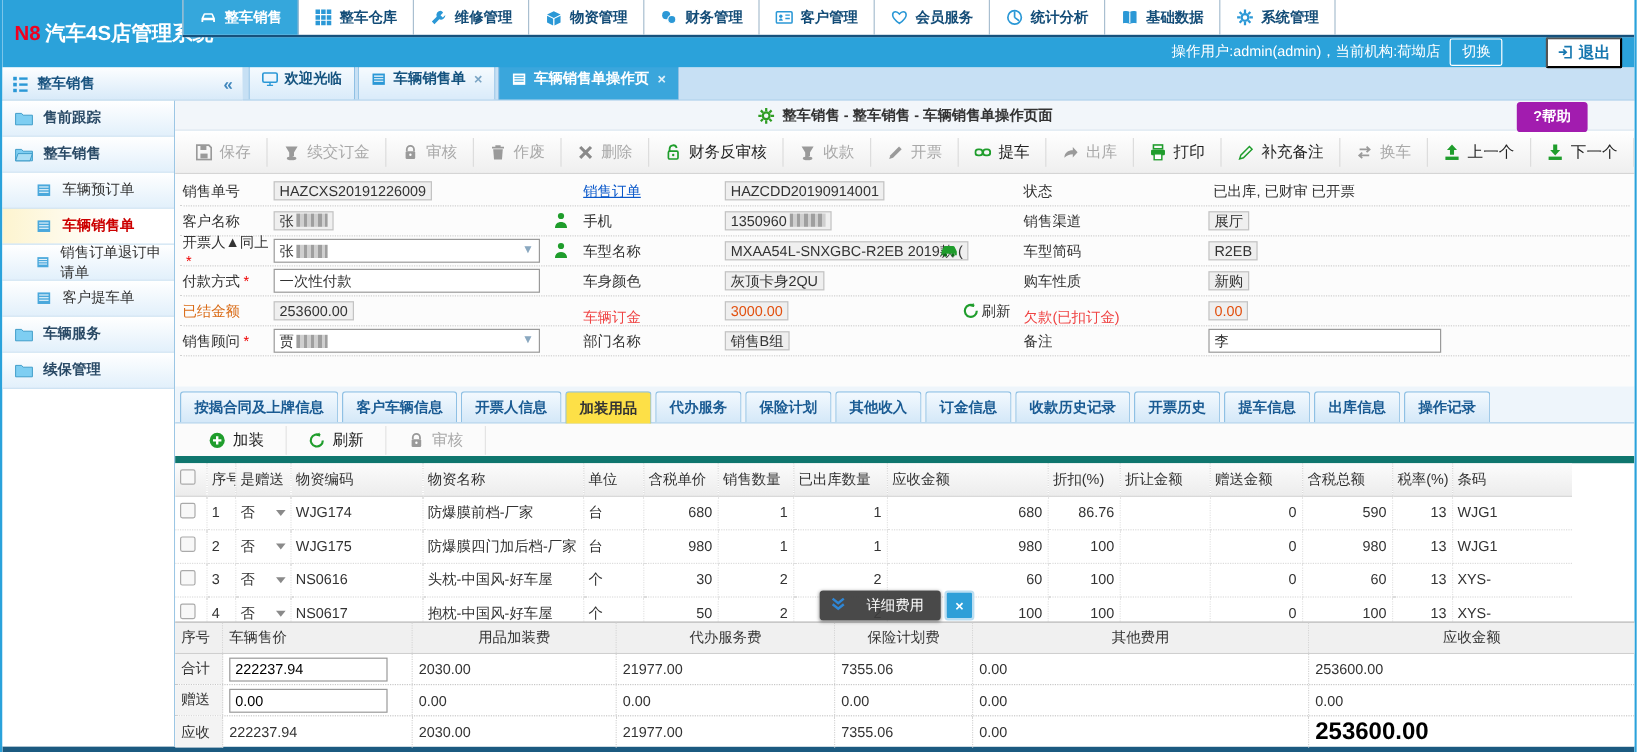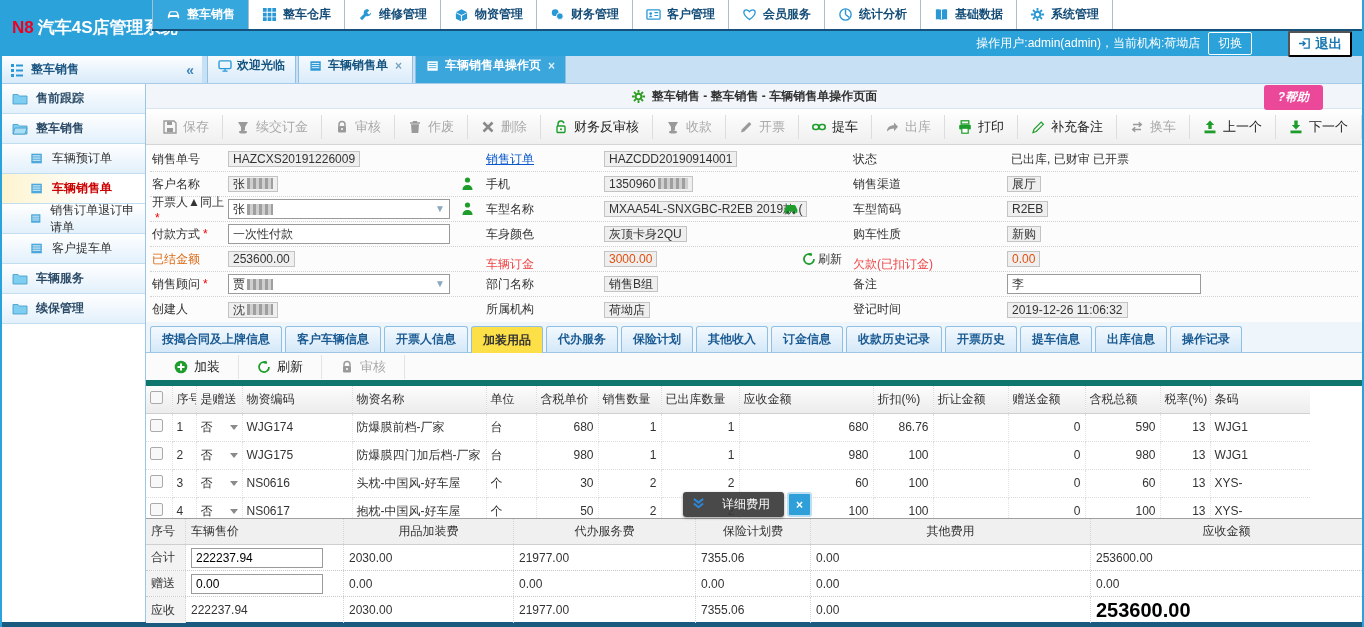--- a/index.html
+++ b/index.html
@@ -33,21 +33,21 @@
 
 .main { display:flex; height:538px; }
 .sidebar { width:200px; border-right:1px solid #9cc6e4; background:#fff; }
 .side-item { height:30px; display:flex; align-items:center; gap:8px; padding-left:10px; background:linear-gradient(#ffffff,#e2f0fb); border-bottom:1px solid #c2dcf0; color:#2a4a66; cursor:pointer; font-weight:bold; }
 .side-item.sub { padding-left:28px; font-weight:normal; color:#333; }
 .side-item.selected { color:#cc0000; font-weight:bold; background:linear-gradient(90deg,#fdf4cf,#ffffff 65%); }
 .content { flex:1; position:relative; display:flex; flex-direction:column; background:#fff; }
 
 
 .crumb { height:25px; background:#f2f6fa; border-bottom:1px solid #d8e4ee; display:flex; align-items:center; gap:6px; padding:0 8px; font-weight:bold;justify-content:center; }
-.btn-help { position:absolute; right:39px; top:1px; background:#ec4899; color:#fff; border:none; padding:4px 14px; border-radius:3px; font-weight:bold; cursor:pointer; font-size:12px;font-style:italic; }
+.btn-help { position:absolute; right:39px; top:1px; background:#a21caf; color:#fff; border:none; padding:4px 14px; border-radius:3px; font-weight:bold; cursor:pointer; font-size:12px; }
 
 
 .toolbar { height:36px; background:linear-gradient(#ffffff,#efefef); border-bottom:1px solid #d5d5d5; display:flex; align-items:center; padding-left:4px; }
 .tbtn { display:flex; align-items:center; gap:6px; padding:0 13px; height:24px; border-right:1px solid #ddd; font-size:13px; color:#222; cursor:pointer; white-space:nowrap; }
 .tbtn.disabled { color:#a9a9a9; cursor:default; }
 .tbtn svg { width:14px; height:14px; }
 
 
 .form { height:177px; background:#fcfcfc; padding:2px 0 0 4px; }
 .frow { height:25px; display:flex; align-items:center; border-bottom:1px dotted #d0d0d0; margin-right:4px; }
@@ -508,30 +508,20 @@
                 <span class="mask" style="width:26px"></span>
                 <span class="chev">▼</span>
               </span>
             </span>
           <span class="fico"></span>
           <span class="fl2">部门名称</span>
           <span class="fv2"><span class="ro">销售B组</span></span>
           <span class="fico2"></span>
           <span class="fl3">备注</span>
           <span class="fv3"><input class="ed" value="李" style=""></span>
-        </div>
-        <div class="frow" style="border-bottom:none">
-          <span class="fl">创建人</span>
-          <span class="fv"><span class="ro"><span>沈</span><span class="mask" style="width:26px"></span></span></span>
-          <span class="fico"></span>
-          <span class="fl2">所属机构</span>
-          <span class="fv2"><span class="ro">荷坳店</span></span>
-          <span class="fico2"></span>
-          <span class="fl3">登记时间</span>
-          <span class="fv3"><span class="ro">2019-12-26 11:06:32</span></span>
         </div>
       </div>
 
       <div class="dtabs">
         <div class="dtab">按揭合同及上牌信息</div>
         <div class="dtab">客户车辆信息</div>
         <div class="dtab">开票人信息</div>
         <div class="dtab active">加装用品</div>
         <div class="dtab">代办服务</div>
         <div class="dtab">保险计划</div>

